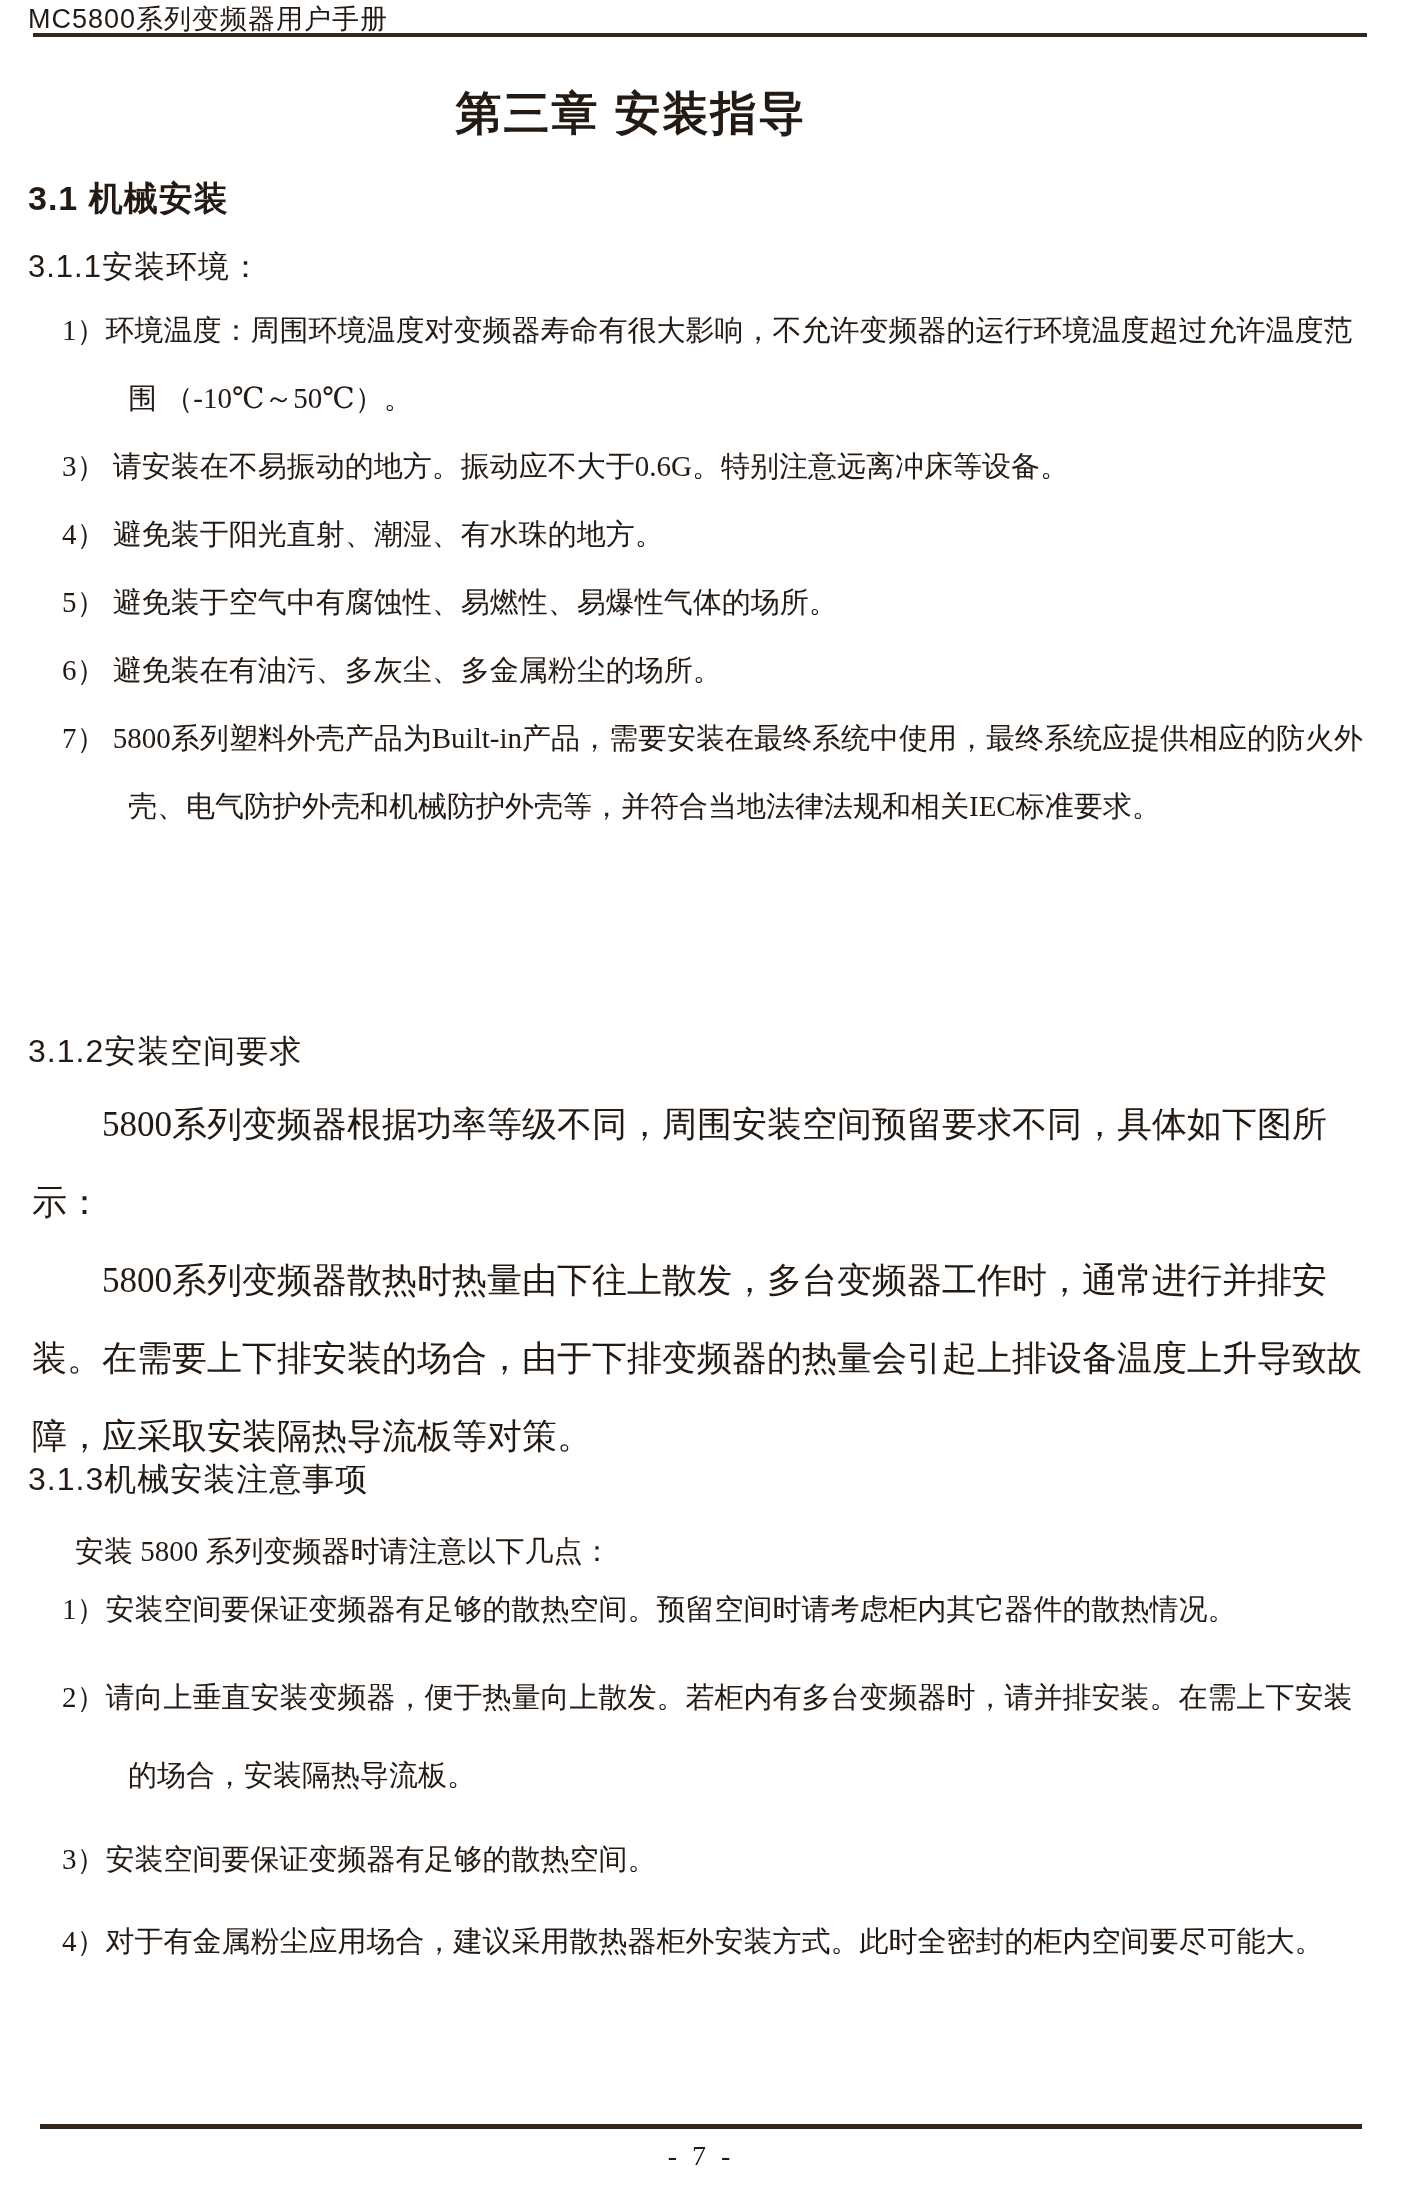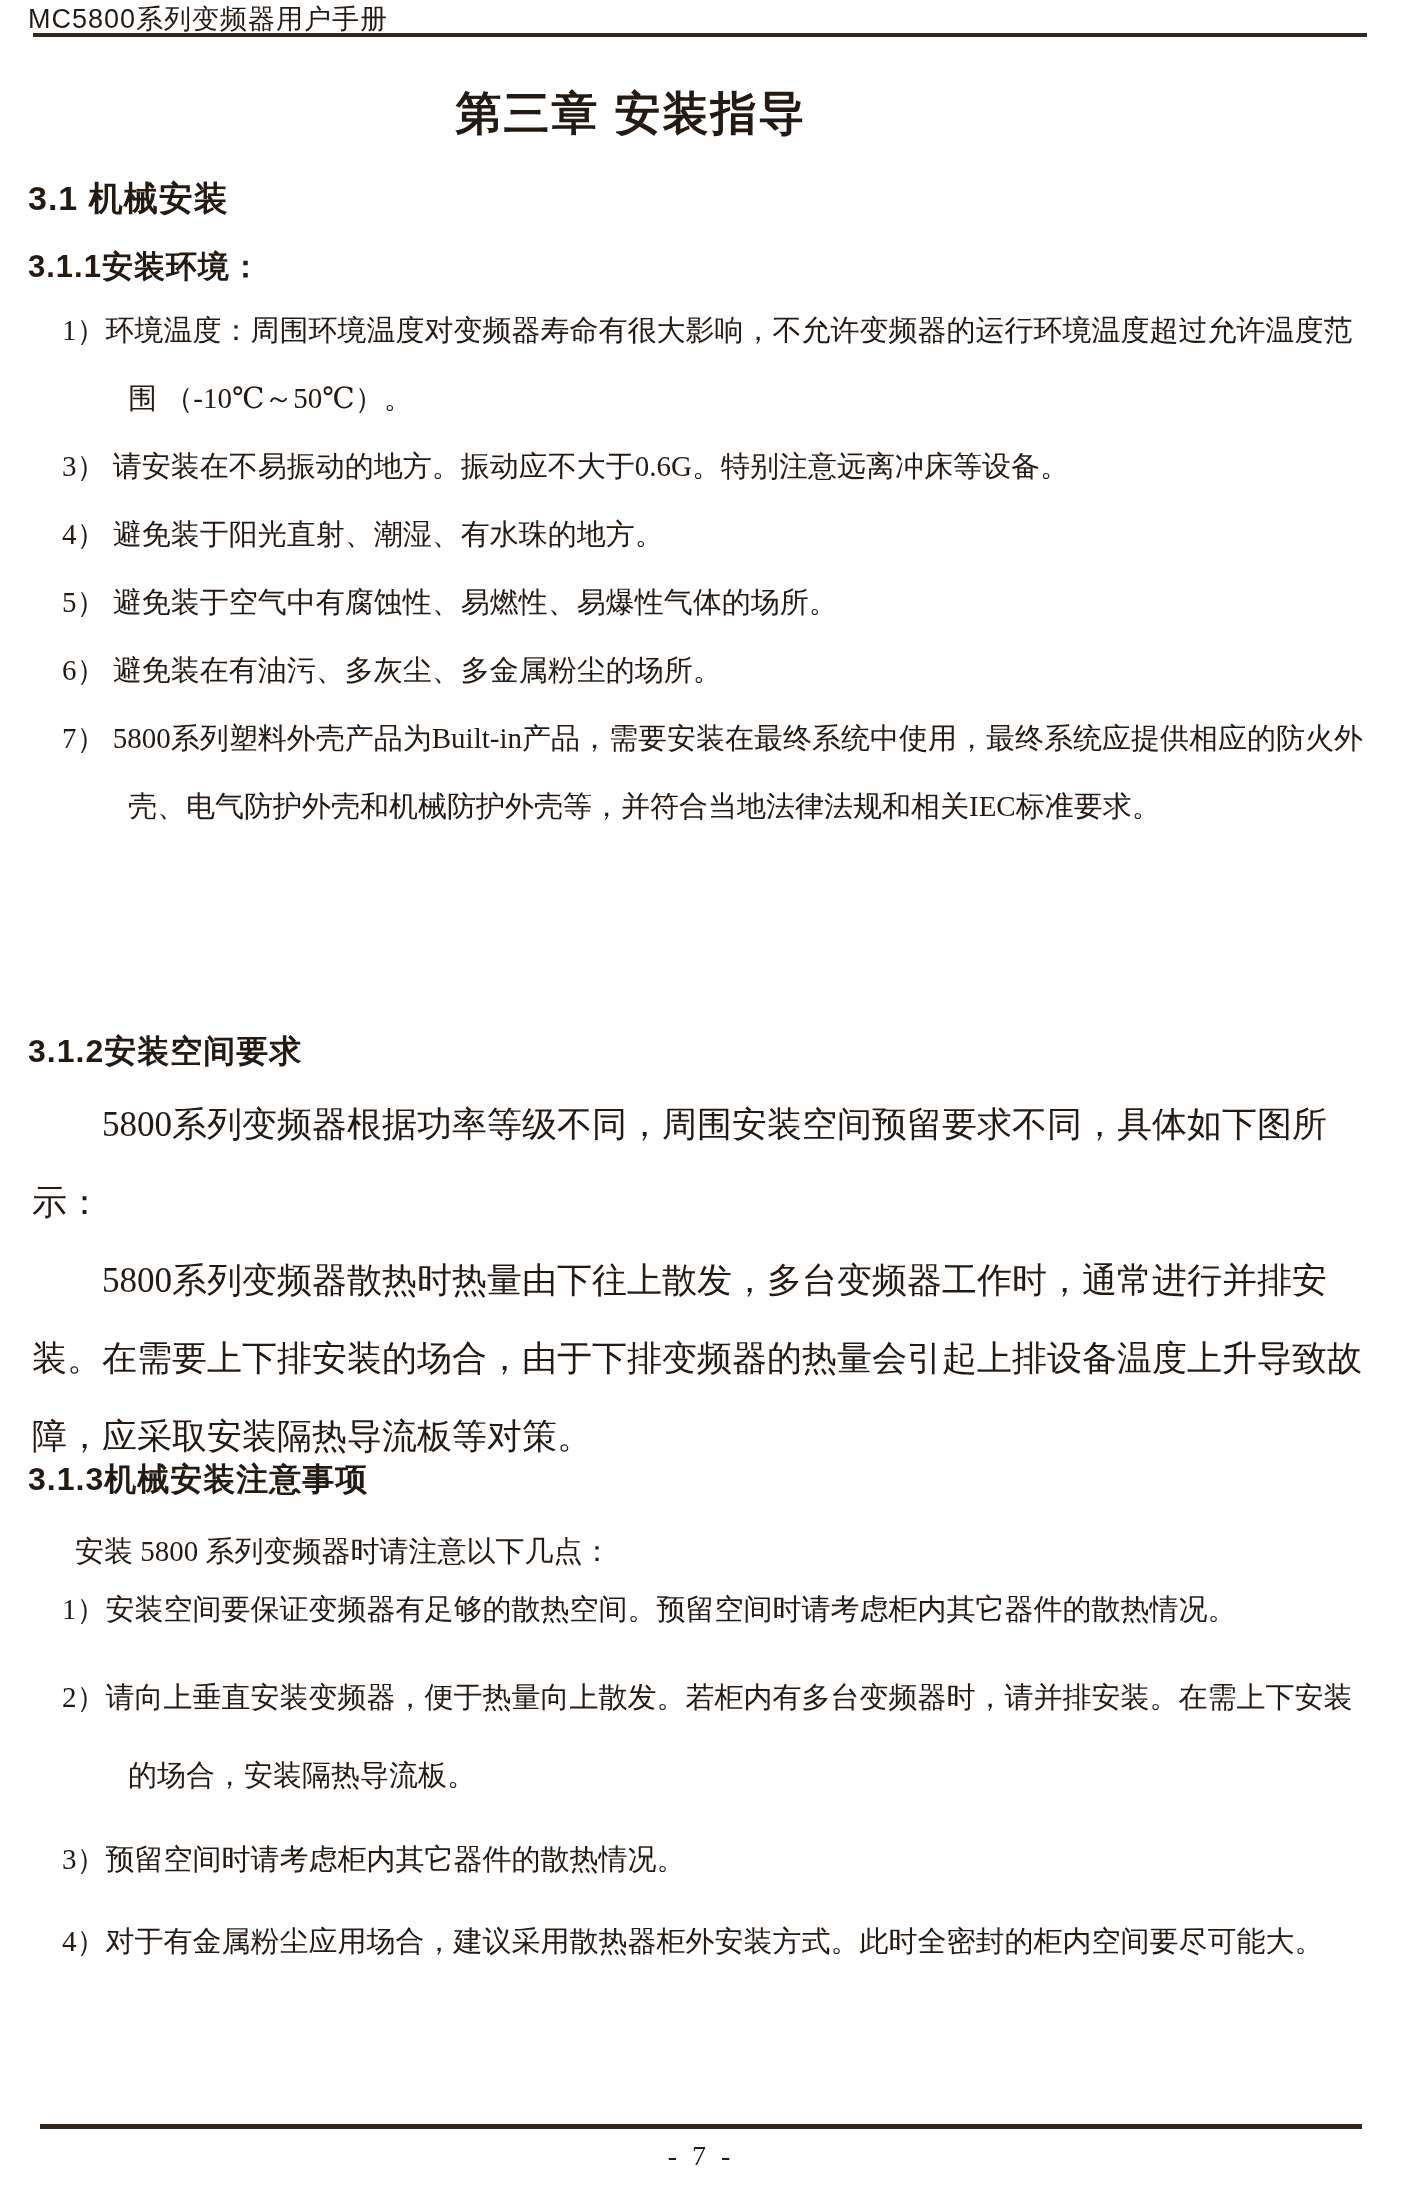--- a/index.html
+++ b/index.html
@@ -51,21 +51,21 @@
     font-size: 34px;
     font-weight: bold;
     letter-spacing: 1px;
     color: #241a14;
   }
   .h-level2 {
     position: absolute;
     left: 28px;
     font-family: "Liberation Sans", "DejaVu Sans", sans-serif;
     font-size: 31px;
-    font-weight: bold;
+    font-weight: normal;
     letter-spacing: 1px;
     color: #241a14;
   }
   #h31   { top: 176px; }
   #h311  { top: 246px; font-size: 31px; }
   #h312  { top: 1030px; font-size: 32px; }
   #h313  { top: 1458px; font-size: 32px; }
 
   
   .num-list {
@@ -152,20 +152,20 @@
     <p>5800系列变频器散热时热量由下往上散发，多台变频器工作时，通常进行并排安装。在需要上下排安装的场合，由于下排变频器的热量会引起上排设备温度上升导致故障，应采取安装隔热导流板等对策。</p>
   </div>
 
   <div id="h313" class="h-level2">3.1.3机械安装注意事项</div>
 
   <div class="intro-313">安装 5800 系列变频器时请注意以下几点：</div>
 
   <div id="list-313" class="num-list">
     <p class="li li-1"><span class="num">1）</span><span>安装空间要保证变频器有足够的散热空间。预留空间时请考虑柜内其它器件的散热情况。</span></p>
     <p class="li li-2"><span class="num">2）</span><span>请向上垂直安装变频器，便于热量向上散发。若柜内有多台变频器时，请并排安装。在需上下安装的场合，安装隔热导流板。</span></p>
-    <p class="li li-3"><span class="num">3）</span><span>预留空间时请考虑柜内其它器件的散热情况。</span></p>
+    <p class="li li-3"><span class="num">3）</span><span>安装空间要保证变频器有足够的散热空间。</span></p>
     <p class="li li-4"><span class="num">4）</span><span>对于有金属粉尘应用场合，建议采用散热器柜外安装方式。此时全密封的柜内空间要尽可能大。</span></p>
   </div>
 
   <div class="footer-rule"></div>
   <div class="page-number">- 7 -</div>
 
 </div>
 
 </body></html>

